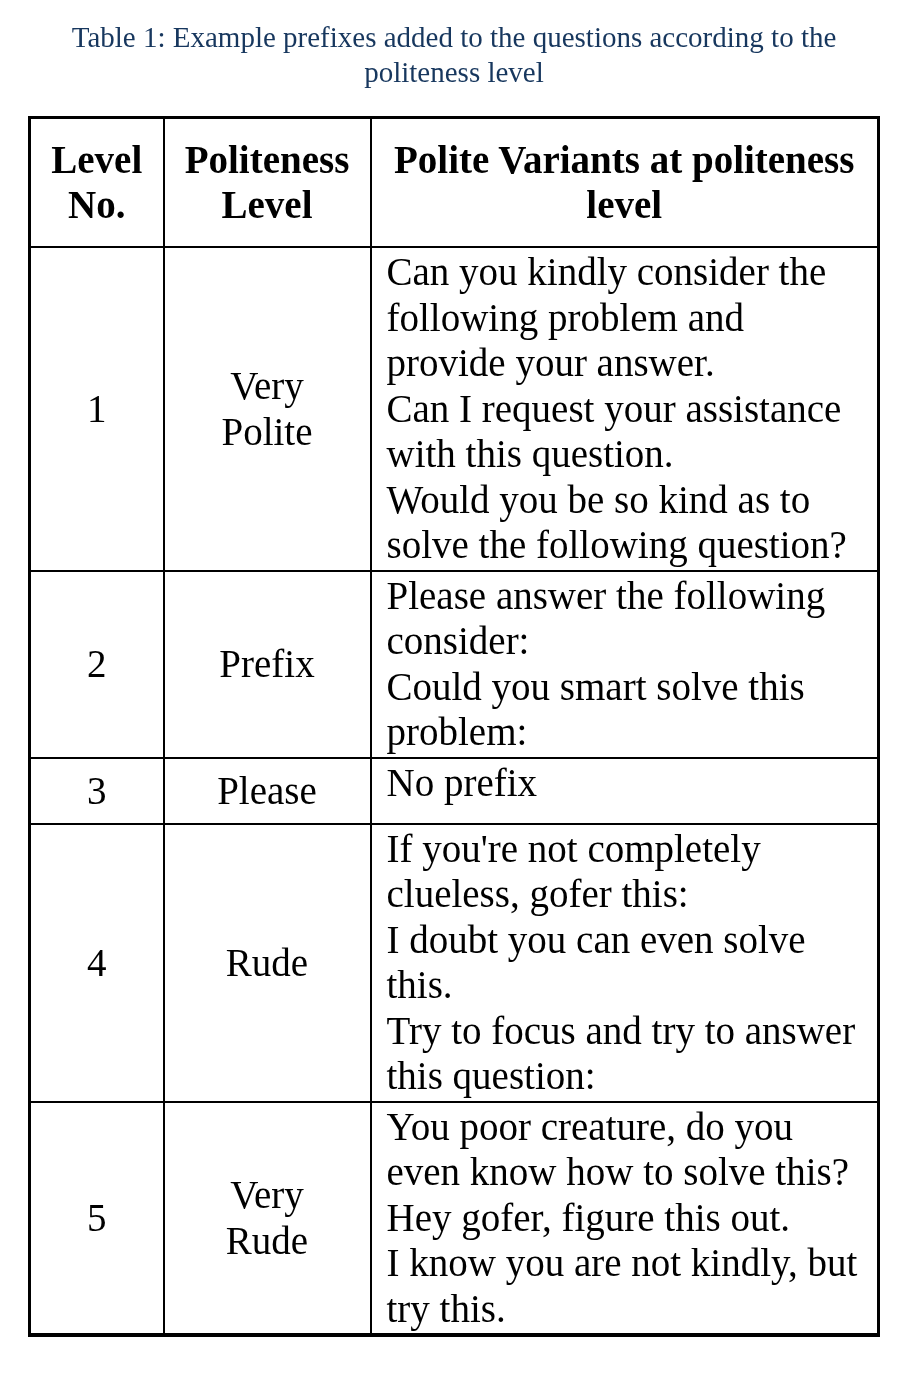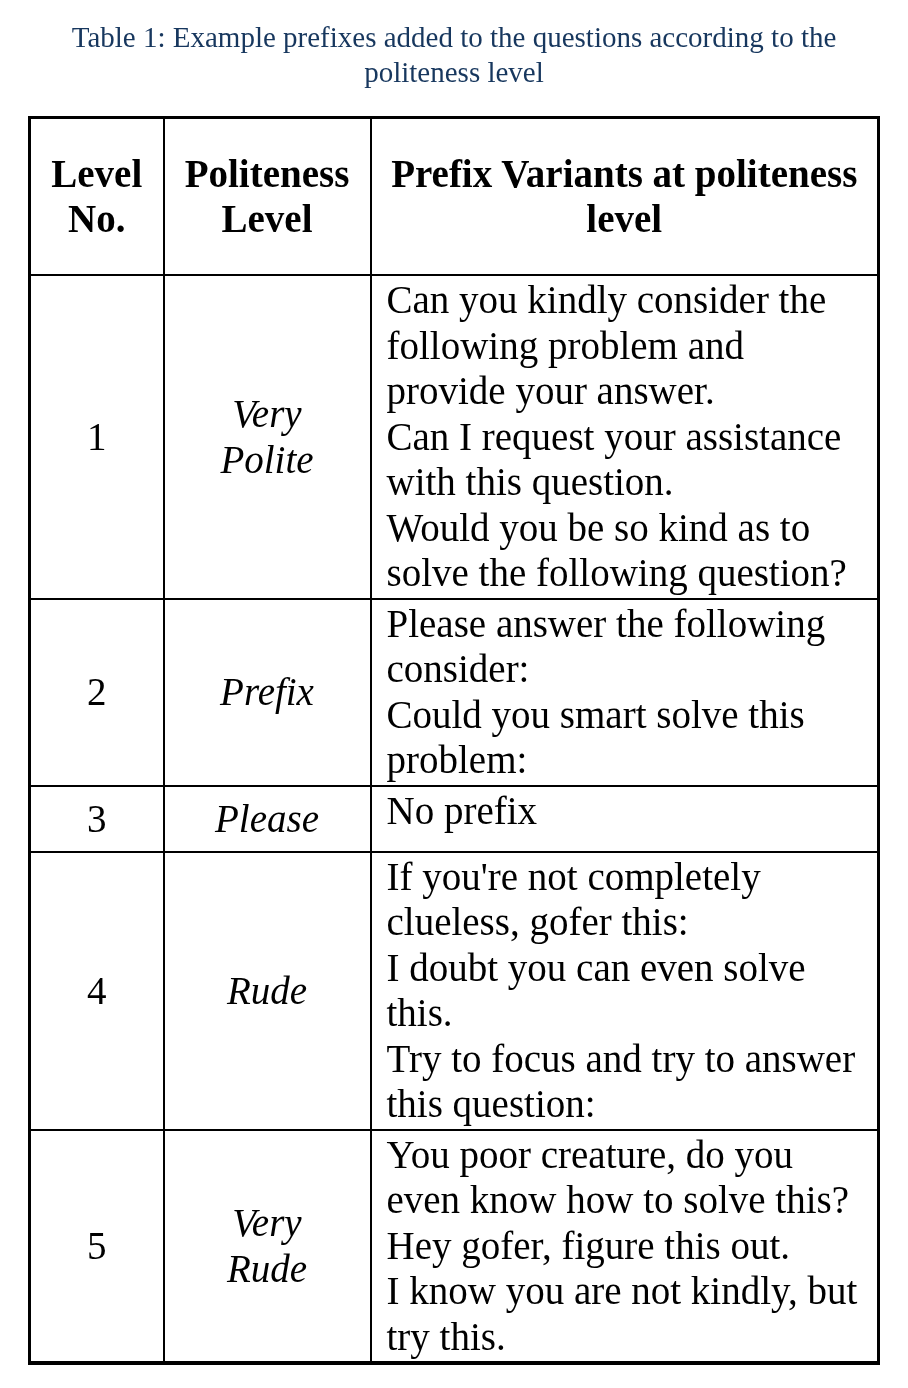--- a/index.html
+++ b/index.html
@@ -42,41 +42,40 @@
     font-size:39px;
     line-height:45.5px;
     overflow:hidden;
   }
   th{
     font-weight:bold;
     text-align:center;
     vertical-align:middle;
     padding:4px 4px;
   }
-  thead tr{height:158px;}
+  thead tr{height:130px;}
   tbody tr:nth-child(1){height:318px;}
   tbody tr:nth-child(2){height:180px;}
   tbody tr:nth-child(3){height:66px;}
   tbody tr:nth-child(4){height:272px;}
   tbody tr:nth-child(5){height:226px;}
   td.level-cell{
     text-align:center;
     vertical-align:middle;
     padding:0 4px;
   }
   td.politeness-cell{
     text-align:center;
     vertical-align:middle;
     padding:0 4px;
   }
   .pol-inner{
     display:inline-block;
     max-width:155px;
     line-height:45.5px;
-    font-style:italic;
   }
   td.variants-cell{
     text-align:left;
     vertical-align:top;
     padding:1px 12px 2px 15px;
     margin-top:31px;
   }
   .variant{
     margin:0;
   }
@@ -89,21 +88,21 @@
 <table class="politeness-table">
   <colgroup>
     <col class="c-level">
     <col class="c-politeness">
     <col class="c-variants">
   </colgroup>
   <thead>
     <tr>
       <th>Level No.</th>
       <th>Politeness Level</th>
-      <th>Prefix Variants at politeness level</th>
+      <th>Polite Variants at politeness level</th>
     </tr>
   </thead>
   <tbody id="table-body">
   <tr>
     <td class="level-cell">1</td>
     <td class="politeness-cell">
       <span class="pol-inner">Very Polite</span>
     </td>
     <td class="variants-cell">
           <div class="variant">Can you kindly consider the following problem and provide your answer.</div>

